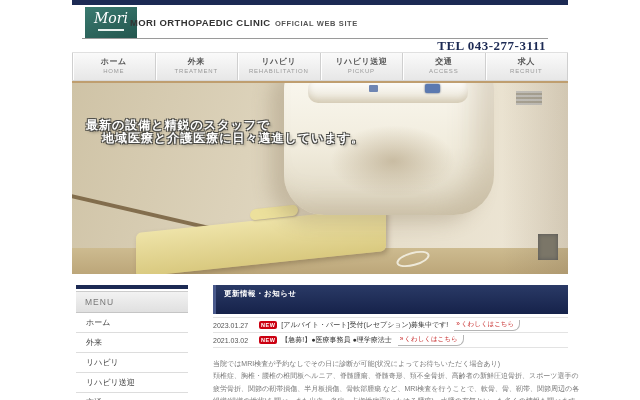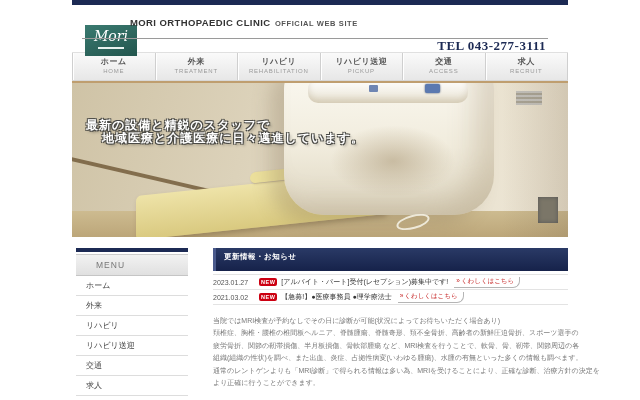--- a/index.html
+++ b/index.html
@@ -5,41 +5,41 @@
   html,body{margin:0;padding:0;}
   body{width:640px;height:400px;background:#ffffff;font-family:"Liberation Sans",sans-serif;overflow:hidden;}
   .page{position:relative;width:640px;height:400px;background:#fff;overflow:hidden;}
   .container{width:496px;margin-left:72px;}
 
   
   .topbar{height:5px;background:#1c2a54;}
 
   
   .header{position:relative;height:47px;background:#fff;}
-  .logo{position:absolute;left:13px;top:20px;width:52px;height:31px;background:linear-gradient(160deg,#3a7a70,#23564e);color:#fff;text-align:center;cursor:pointer;}
+  .logo{position:absolute;left:13px;top:2px;width:52px;height:31px;background:linear-gradient(160deg,#3a7a70,#23564e);color:#fff;text-align:center;cursor:pointer;}
   .logo-text{font-family:"DejaVu Serif",serif;font-style:italic;font-size:14px;line-height:22px;}
   .logo-rule{width:26px;height:2px;background:#e8f2ef;margin:0 auto;}
   .titles{position:absolute;left:58px;top:4px;}
   .clinic-name{margin:0;font-size:16px;font-weight:bold;letter-spacing:1.5px;color:#1c2a54;line-height:20px;}
   .subtitle{margin-top:3px;color:#333;}
   .subtitle .en{font-size:9.5px;font-weight:bold;letter-spacing:.4px;}
   .subtitle .official{font-size:7.5px;font-weight:bold;color:#555;letter-spacing:.6px;}
   .header-rule{position:absolute;left:10px;right:20px;top:33px;height:1px;background:#9a9a9a;}
   .tel{position:absolute;right:22px;top:33px;font-family:"Liberation Serif",serif;font-weight:bold;font-size:13px;color:#1c2a54;letter-spacing:.5px;}
 
   
   .nav{display:flex;height:27px;background:linear-gradient(#fafafa,#e7e7e7);border-top:1px solid #e0e0e0;border-bottom:1px solid #d8d8d8;}
   .nav-item{flex:1;text-align:center;padding-top:4px;border-right:1px solid #cfcfcf;box-shadow:inset 1px 0 0 #ffffff;cursor:pointer;}
   .nav-item:first-child{border-left:1px solid #cfcfcf;}
   .nav-jp{font-size:8px;font-weight:bold;color:#555;line-height:10px;letter-spacing:.5px;}
   .nav-en{font-size:6px;color:#9a9a9a;line-height:8px;letter-spacing:.8px;}
   .tan-line{height:2px;background:#bf9e6f;}
 
   
-  .hero{position:relative;height:154px;background:linear-gradient(105deg,#cfc3a6 0%,#dcd2ba 35%,#e7dfcc 68%,#efe8d8 100%);overflow:hidden;}
+  .hero{position:relative;height:191px;background:linear-gradient(105deg,#cfc3a6 0%,#dcd2ba 35%,#e7dfcc 68%,#efe8d8 100%);overflow:hidden;}
   .wall-line{position:absolute;left:-12px;bottom:52px;width:230px;height:4px;background:#6e5635;transform:rotate(13deg);opacity:.8;}
   .floor{position:absolute;left:0;bottom:0;width:100%;height:26px;background:linear-gradient(#cdbb90,#bca679);}
   .bed{position:absolute;left:64px;bottom:10px;width:250px;height:44px;background:linear-gradient(#eee3a8,#d9c97f);border-radius:5px;transform:skewY(-6deg);box-shadow:2px 3px 5px rgba(90,70,40,.35);}
   .pillow{position:absolute;left:178px;bottom:56px;width:48px;height:11px;background:#ece09c;border-radius:6px;transform:skewY(-6deg);box-shadow:1px 1px 2px rgba(90,70,40,.3);}
   .mri-body{position:absolute;right:74px;top:-20px;width:210px;height:152px;background:linear-gradient(#fbf9f2 0%,#f1ecdd 55%,#ddd5c0 100%);border-radius:26px 26px 40px 40px;box-shadow:-14px 8px 18px rgba(120,100,70,.25),inset -20px -12px 26px rgba(150,130,95,.28);}
   .mri-top{position:absolute;right:100px;top:-4px;width:160px;height:24px;background:linear-gradient(#ffffff,#e9e3d2);border-radius:10px;box-shadow:inset 0 -4px 6px rgba(150,130,95,.25);}
   .mri-screen{position:absolute;right:128px;top:1px;width:15px;height:9px;background:#5b79b0;border-radius:2px;box-shadow:0 0 2px #334466;}
   .mri-screen2{position:absolute;right:190px;top:2px;width:9px;height:7px;background:#6f86b3;border-radius:1px;}
   .mri-bore{position:absolute;right:112px;top:42px;width:126px;height:72px;background:radial-gradient(ellipse at center,rgba(165,145,110,.5),rgba(165,145,110,0) 70%);border-radius:50%;}
   .wall-right{position:absolute;right:0;top:0;width:66px;height:100%;background:linear-gradient(90deg,rgba(0,0,0,0),rgba(140,120,90,.28));}
@@ -47,26 +47,26 @@
   .dark-box{position:absolute;right:10px;bottom:14px;width:20px;height:26px;background:#7b7668;box-shadow:inset 0 0 4px #555;}
   .cable{position:absolute;right:138px;bottom:8px;width:30px;height:10px;border:2px solid #f3efe2;border-radius:50%;transform:rotate(-15deg);opacity:.9;}
   .hero-line{position:absolute;color:#fff;font-weight:bold;font-size:12px;letter-spacing:1px;text-shadow:-1px -1px 0 #4a4a46,1px -1px 0 #4a4a46,-1px 1px 0 #4a4a46,1px 1px 0 #4a4a46,2px 2px 3px rgba(0,0,0,.35);}
   .hero-line1{left:14px;top:34px;}
   .hero-line2{left:30px;top:47px;}
 
   
   .content{display:flex;margin-top:11px;}
   .sidebar{width:112px;margin-left:4px;flex-shrink:0;}
   .menu-border{height:4px;background:#1c2a54;margin-bottom:2px;}
-  .menu-title{height:20px;line-height:20px;padding-left:20px;background:linear-gradient(#f2f2f2,#e0e0e0);border-top:1px solid #cccccc;border-bottom:1px solid #c5c5c5;color:#777;font-size:8.5px;letter-spacing:1px;}
+  .menu-title{height:20px;line-height:20px;padding-left:9px;background:linear-gradient(#f2f2f2,#e0e0e0);border-top:1px solid #cccccc;border-bottom:1px solid #c5c5c5;color:#777;font-size:8.5px;letter-spacing:1px;}
   .menu-list{list-style:none;margin:0;padding:0;}
   .menu-list li{height:19px;line-height:19px;padding-left:10px;border-bottom:1px solid #dddddd;font-size:8px;color:#444;cursor:pointer;}
 
   .main{width:355px;margin-left:25px;}
-  .section-bar{background:linear-gradient(#2a3a66,#16224a);border-left:3px solid #4a5a8c;color:#fff;font-size:7.5px;font-weight:bold;height:23px;line-height:17px;padding-left:8px;letter-spacing:.5px;}
+  .section-bar{background:linear-gradient(#2a3a66,#16224a);border-left:3px solid #4a5a8c;color:#fff;font-size:7.5px;font-weight:bold;height:29px;line-height:17px;padding-left:8px;letter-spacing:.5px;}
   .news-table{border-top:1px solid #e3e3e3;margin:3px 0 9px;}
   .news-row{display:flex;align-items:center;height:14px;border-bottom:1px solid #e3e3e3;font-size:7px;}
   .news-date{width:46px;color:#555;flex-shrink:0;}
   .badge{background:#cc0011;color:#fff;font-size:5.5px;font-weight:bold;line-height:8px;padding:0 2px;border-radius:2px;margin-right:4px;letter-spacing:.5px;flex-shrink:0;}
   .news-text{color:#333;white-space:nowrap;}
   .more{margin-left:6px;color:#c52222;font-size:6.5px;white-space:nowrap;border-bottom:1px solid #b5b5b5;border-right:1px solid #b5b5b5;border-bottom-right-radius:7px;padding:0 5px 1px 2px;cursor:pointer;text-decoration:none;flex-shrink:0;}
   .more .arrows{font-size:6.5px;color:#c52222;margin-right:1px;}
   .mri-section{margin-top:9px;}
   .body-text{margin-top:10px;}
   .body-line{font-size:7px;color:#787878;line-height:12.4px;white-space:nowrap;}

